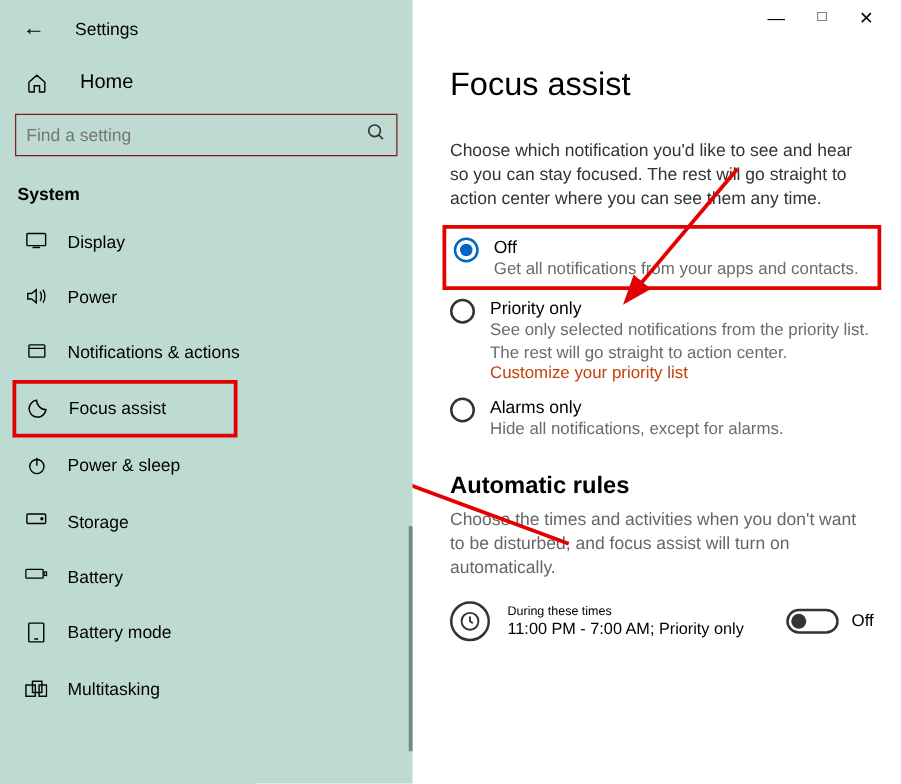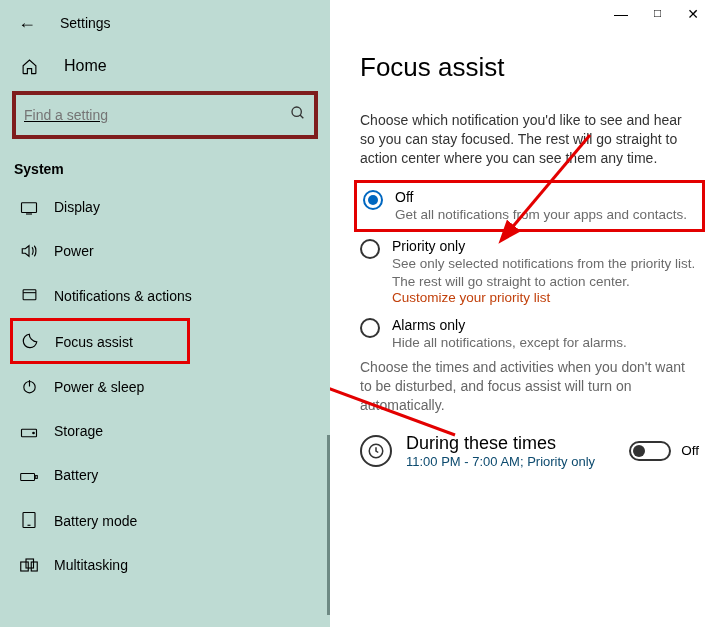--- a/index.html
+++ b/index.html
@@ -4,26 +4,26 @@
 <style>
   * { box-sizing: border-box; margin: 0; padding: 0; font-family: "Segoe UI", Arial, sans-serif; }
   body { width: 721px; height: 627px; display: flex; overflow: hidden; background: #fff; }
   .sidebar { width: 330px; height: 627px; background: #bedbd3; position: relative; }
   .titlebar { display: flex; align-items: center; padding: 12px 18px 4px 18px; gap: 24px; }
   .back-btn { font-size: 18px; color: #000; cursor: pointer; }
   .title { font-size: 14px; }
   .home-row { display: flex; align-items: center; gap: 26px; padding: 10px 12px 10px 20px; margin-top: 10px; cursor: pointer; }
   .home-row .icon, .nav-item .icon { width: 18px; display:inline-flex; justify-content:center; }
   .search-wrap { margin: 6px 12px 14px 12px; }
-  .search { display:flex; align-items:center; border:4px solid #7f1d1d; height:48px; padding:0 8px; background:#bedbd3;text-decoration:underline; }
+  .search { display:flex; align-items:center; border:1px solid #7f1d1d; height:34px; padding:0 8px; background:#bedbd3; }
   .search input { flex:1; border:none; outline:none; background:transparent; font-size:14px; color:#555; }
   .search .sicon { color:#333; }
   .section-title { font-weight:700; font-size:14px; padding: 8px 0 8px 14px; }
   .nav { position:relative; }
-  .nav-item { display:flex; align-items:flex-end; gap:16px; padding:14px 0 14px 20px; cursor:pointer; font-size:14px; }
+  .nav-item { display:flex; align-items:flex-start; gap:16px; padding:14px 0 14px 20px; cursor:pointer; font-size:14px; }
   .nav-item.selected { border:3px solid #e30000; margin:0 140px 0 10px; padding:11px 0 11px 8px; }
   .scrollthumb { position:absolute; right:0; top:250px; width:3px; height:180px; background:#6e8a84; }
   .main { flex:1; height:627px; position:relative; padding: 0 22px 0 30px; overflow:hidden; }
   .winbtns { position:absolute; top:6px; right:0; display:flex; gap:26px; padding-right:22px; font-size:14px; color:#000;}
   .winbtns span{cursor:pointer;}
   .h1 { font-size:26px; font-weight:400; margin-top:52px; margin-bottom:28px;}
   .desc { font-size:14px; color:#333; line-height:1.35; margin-bottom:18px;}
   .desc2 { font-size:14px; color:#666; line-height:1.35; margin-top:6px; margin-bottom:18px;}
   .radio-group { display:flex; flex-direction:column; gap:12px; }
   .radio-option { display:flex; gap:12px; }
@@ -31,22 +31,22 @@
   .radio { width:20px; height:20px; border:2px solid #333; border-radius:50%; display:flex; align-items:center; justify-content:center; flex-shrink:0; margin-top:1px;}
   .radio.checked { border-color:#0067c0;}
   .radio.checked::after { content:""; width:10px; height:10px; background:#0067c0; border-radius:50%; display:block;}
   .opt-label { font-size:14px; color:#000; }
   .opt-sub { font-size:13.5px; color:#6b6b6b; line-height:1.3; margin-top:1px;}
   .link { color:#c2410c; font-size:13.5px; cursor:pointer;}
   .h2 { font-size:19px; font-weight:600; margin-top:26px; margin-bottom:6px;}
   .rule-row { display:flex; align-items:center; gap:14px; margin-top:14px;}
   .rule-icon { width:32px; height:32px; border:2px solid #333; border-radius:50%; display:flex; align-items:center; justify-content:center; font-size:16px;}
   .rule-text { flex:1; }
-  .rule-title { font-size:18px; }
-  .rule-sub { font-size:13px; color:#0c4a6e; }
+  .rule-title { font-size:10px; }
+  .rule-sub { font-size:13px; color:#000000; }
   .toggle-wrap { display:flex; align-items:center; gap:10px;}
   .toggle { width:42px; height:20px; border:2px solid #333; border-radius:20px; position:relative;}
   .toggle::after { content:""; position:absolute; left:2px; top:2px; width:12px; height:12px; background:#333; border-radius:50%;}
   .toggle-label { font-size:13.5px;}
   
   .arrow{position:absolute;pointer-events:none;}
 </style>
 </head>
 <body>
 
@@ -192,20 +192,21 @@
     </div>
     <div class="radio-option">
       <div class="radio"></div>
       <div>
         <div class="opt-label">Alarms only</div>
         <div class="opt-sub">Hide all notifications, except for alarms.</div>
       </div>
     </div>
   </div>
 
+  <div class="h2">Automatic rules</div>
   <div class="desc2">Choose the times and activities when you don't want to be disturbed, and focus assist will turn on automatically.</div>
 
   <div class="rule-row">
     <div class="rule-icon">
       <svg width="18" height="18" viewBox="0 0 24 24" fill="none" stroke="#333" stroke-width="2">
           <circle cx="12" cy="12" r="9"></circle>
           <path d="M12 7v5l3 2"></path>
         </svg>
     </div>
     <div class="rule-text">

